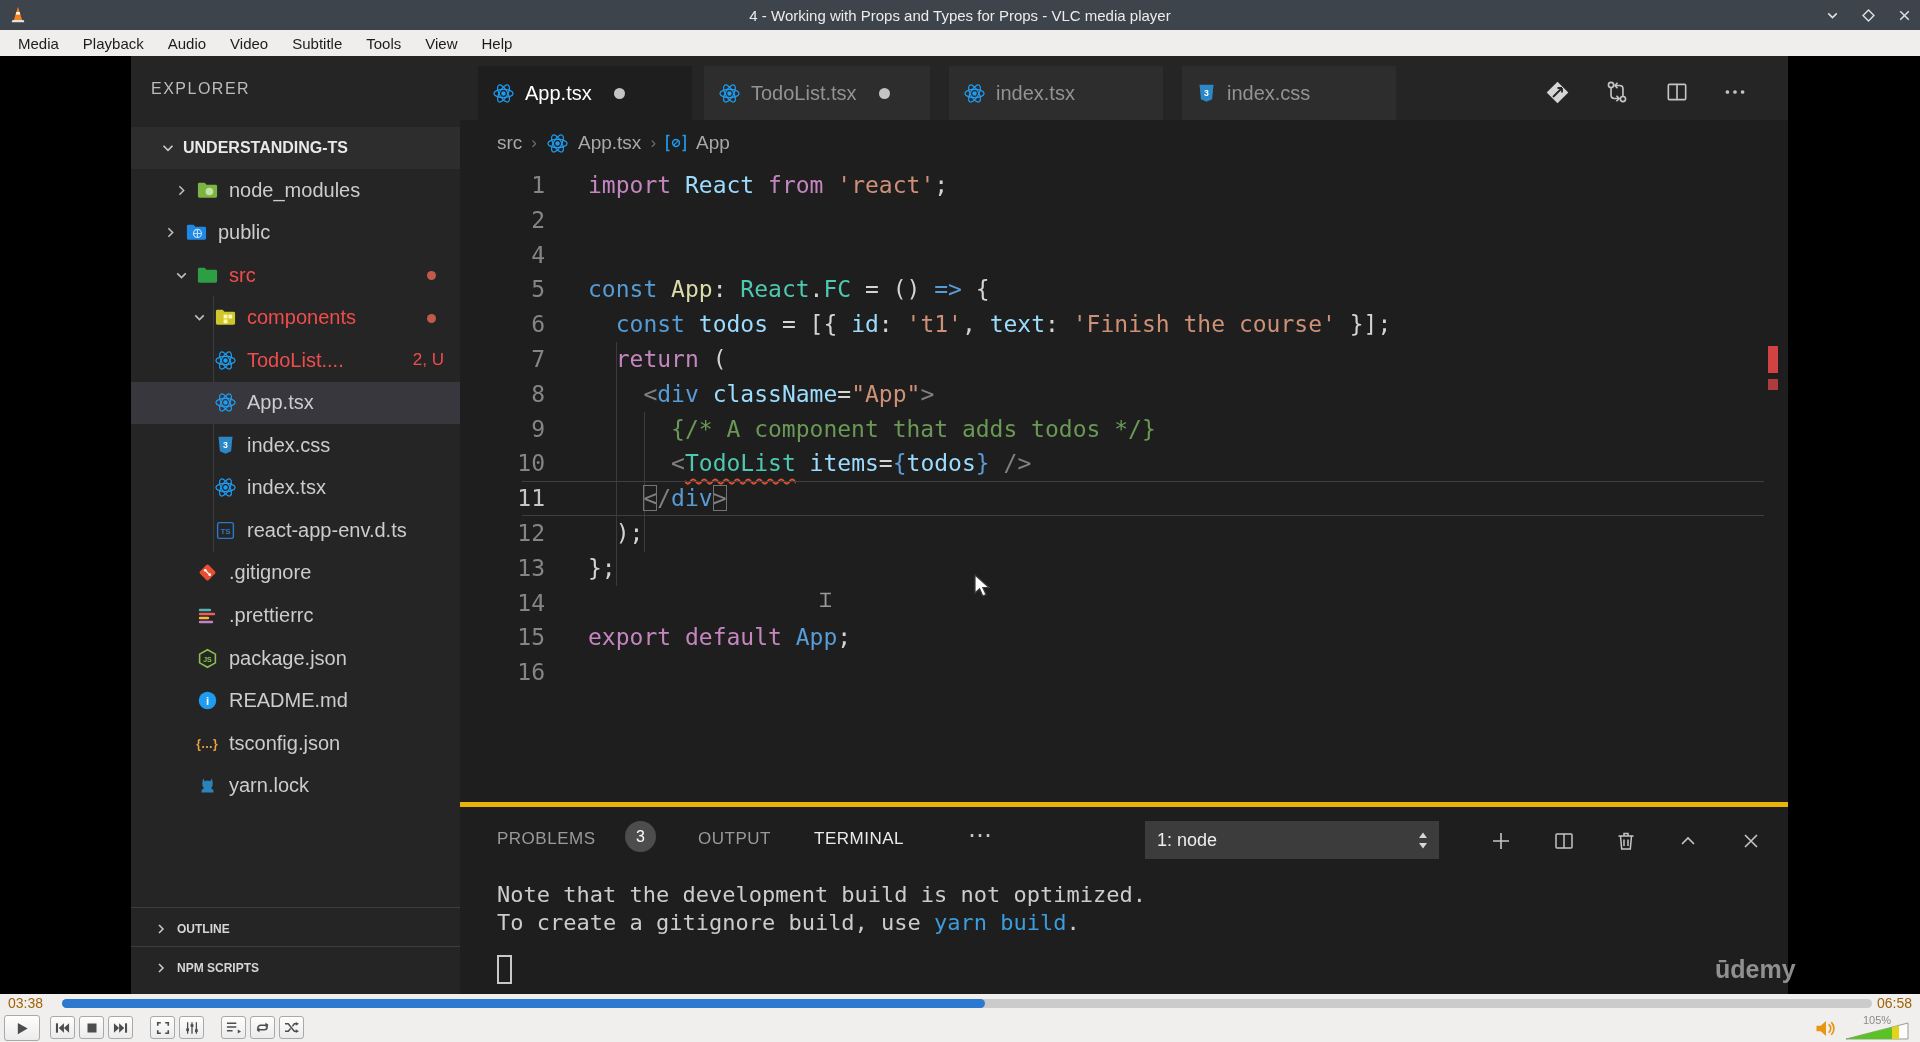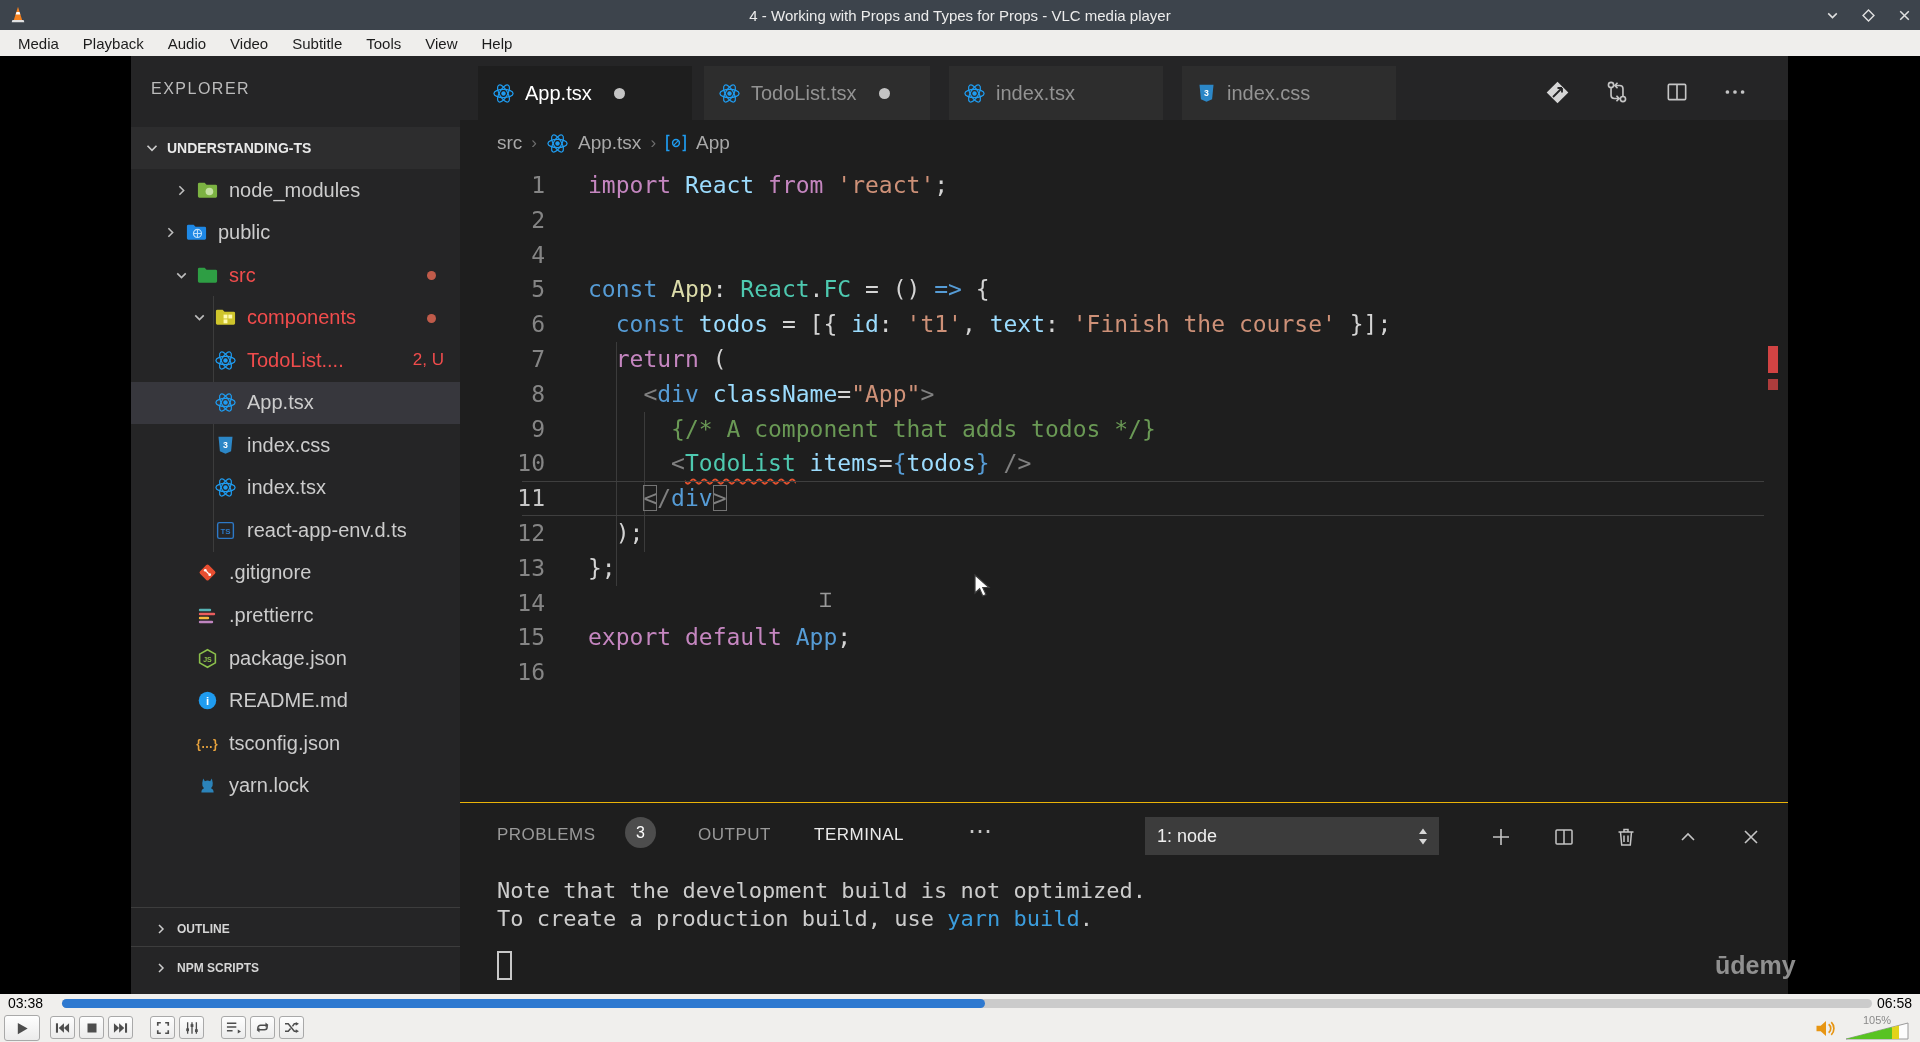--- a/index.html
+++ b/index.html
@@ -20,21 +20,21 @@
   .menu-item{padding:2px 12px;}
 
   
   .video{position:absolute;left:0;top:56px;width:1920px;height:938px;background:#000;}
 
   
   .vscode{position:absolute;left:131px;top:0;width:1657px;height:938px;background:#22c55e;}
   .sidebar{position:absolute;left:0;top:0;width:329px;height:938px;background:#252526;color:#cccccc;}
   .expl-title{position:absolute;left:20px;top:24px;font-size:16px;letter-spacing:1.5px;color:#bcbcbc;}
   .rootrow{position:absolute;left:0;top:71px;width:329px;height:42px;display:flex;align-items:center;
-           background:#2d2d2e;font-weight:bold;font-size:14px;color:#e9e9e9;padding-left:12px;}
+           background:#2d2d2e;font-weight:bold;font-size:16px;color:#e9e9e9;padding-left:28px;}
   .rootrow .chev{margin-right:6px;display:flex;}
   .trow{position:absolute;left:0;width:329px;height:42px;display:flex;align-items:center;font-size:20px;}
   .trow.sel{background:#37373d;}
   .trow .chev{width:24px;display:flex;justify-content:center;flex:none;}
   .trow .chsp{width:24px;flex:none;}
   .trow .ticon{width:28px;display:flex;justify-content:center;align-items:center;flex:none;margin-right:8px;}
   .trow .tlabel{white-space:nowrap;}
   .tdot{position:absolute;right:24px;top:17px;width:9px;height:9px;border-radius:50%;background:#c05b4a;}
   .tbadge{position:absolute;right:16px;font-size:17px;color:#f14c4c;}
   .treeguide{position:absolute;left:82px;top:240px;width:1px;height:256px;background:#3c3c3c;}
@@ -65,21 +65,21 @@
   .cline.cur::before{top:0;} .cline.cur::after{bottom:0;}
   .tk-k{color:#c586c0;} .tk-kb{color:#569cd6;} .tk-v{color:#9cdcfe;} .tk-s{color:#ce9178;}
   .tk-ty{color:#4ec9b0;} .tk-fn{color:#dcdcaa;} .tk-cm{color:#6a9955;} .tk-p{color:#d4d4d4;}
   .tk-ag{color:#808080;} .tk-bb{color:#569cd6;}
   .tk-tyerr{color:#4ec9b0;text-decoration:underline wavy #e4512e 2px;text-underline-offset:7px;}
   .tk-agm{color:#808080;outline:1px solid #747474;outline-offset:-1px;}
   .iguide{position:absolute;width:1px;background:#3b3b3b;}
   .scrollmark{position:absolute;width:10px;background:#d14343;}
 
   
-  .panel{position:absolute;left:329px;top:746px;width:1328px;height:192px;background:#1e1e1e;border-top:1px solid #eab308;}
+  .panel{position:absolute;left:329px;top:746px;width:1328px;height:192px;background:#1e1e1e;border-top:5px solid #eab308;}
   .ptab{position:absolute;top:22px;font-size:17px;letter-spacing:0.5px;color:#9a9a9a;}
   .ptab.active{color:#eaeaea;}
   .pbadge{position:absolute;left:165px;top:14px;width:31px;height:31px;border-radius:50%;background:#4d4d4d;
           color:#fff;font-size:16px;display:flex;align-items:center;justify-content:center;}
   .pellipsis{position:absolute;left:508px;top:14px;color:#c5c5c5;font-size:24px;letter-spacing:2px;}
   .tsel{position:absolute;left:685px;top:14px;width:294px;height:38px;background:#3c3c3c;color:#eeeeee;
         font-size:18px;display:flex;align-items:center;padding:0 12px;}
   .tsel .spin{position:absolute;right:10px;top:10px;}
   .pbtn{position:absolute;top:17px;width:36px;height:34px;display:flex;align-items:center;justify-content:center;}
   .term{position:absolute;left:37px;top:74px;font:22px/28px "DejaVu Sans Mono",monospace;color:#cccccc;white-space:pre;}
@@ -87,21 +87,21 @@
   .termcursor{position:absolute;left:37px;top:148px;width:15px;height:29px;border:2px solid #c8c8c8;}
   .watermark{position:absolute;left:1255px;top:148px;font-size:25px;color:#a4a4a4;font-weight:600;opacity:.85;}
 
   
   .mousearrow{position:absolute;left:974px;top:518px;z-index:50;}
   .ibeam{position:absolute;left:820px;top:530px;z-index:50;color:#9a9a9a;
          font:20px "DejaVu Sans Mono",monospace;}
 
   
   .seekrow{position:absolute;left:0;top:994px;width:1920px;height:20px;background:#f0efed;}
-  .timetext{position:absolute;top:1px;font-size:14px;color:#000000;}
+  .timetext{position:absolute;top:1px;font-size:14px;color:#a16207;}
   .seektrack{position:absolute;left:62px;right:48px;top:5px;height:9px;border-radius:5px;background:#cbcbcb;}
   .seekfill{position:absolute;left:0;top:0;height:9px;border-radius:5px;background:#2e79d0;}
   .ctrlrow{position:absolute;left:0;top:1014px;width:1920px;height:28px;background:#f0efed;}
   .vbtn{position:absolute;border:1px solid #a9a9a9;border-radius:3px;background:linear-gradient(#fefefe,#ebebeb);
         display:flex;align-items:center;justify-content:center;}
   .vollabel{position:absolute;left:1850px;top:0;font-size:11px;color:#8a8a8a;margin-left:13px;}
 </style>
 </head>
 <body>
 
@@ -536,21 +536,21 @@
             <svg width="24" height="24" viewBox="0 0 24 24" fill="none" stroke="#c5c5c5" stroke-width="1.6">
               <path d="M6 15 l6 -6 6 6"></path>
             </svg>
           </span>
         <span class="pbtn" style="left:1273px;">
             <svg width="24" height="24" viewBox="0 0 24 24" stroke="#c5c5c5" stroke-width="1.6">
               <path d="M6 6 l12 12 M18 6 L6 18"></path>
             </svg>
           </span>
 
-        <div class="term" id="term"><div><span class="">Note that the development build is not optimized.</span></div><div><span class="">To create a production build, use </span><span class="tk-cmd">yarn build</span><span class="">.</span></div></div>
+        <div class="term" id="term"><div><span class="">Note that the development build is not optimized.</span></div><div><span class="">To create a gitignore build, use </span><span class="tk-cmd">yarn build</span><span class="">.</span></div></div>
         <div class="termcursor"></div>
         <div class="watermark">ūdemy</div>
       </div>
 
     </div>
 
     <span class="mousearrow">
       <svg width="22" height="24" viewBox="0 0 22 24">
           <path d="M1 1 L1 19 L5.6 14.7 L8.8 22 L12 20.6 L8.8 13.5 L15 13.5 Z" fill="#fdfdfd" stroke="#3c3c3c" stroke-width="1.2"></path>
         </svg>

